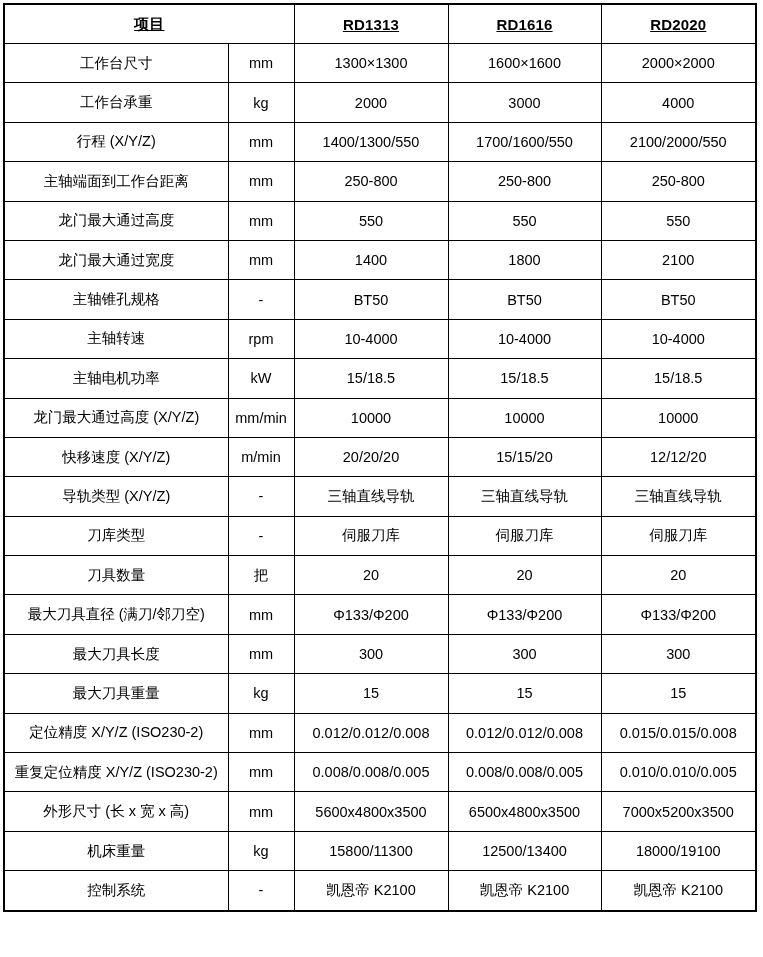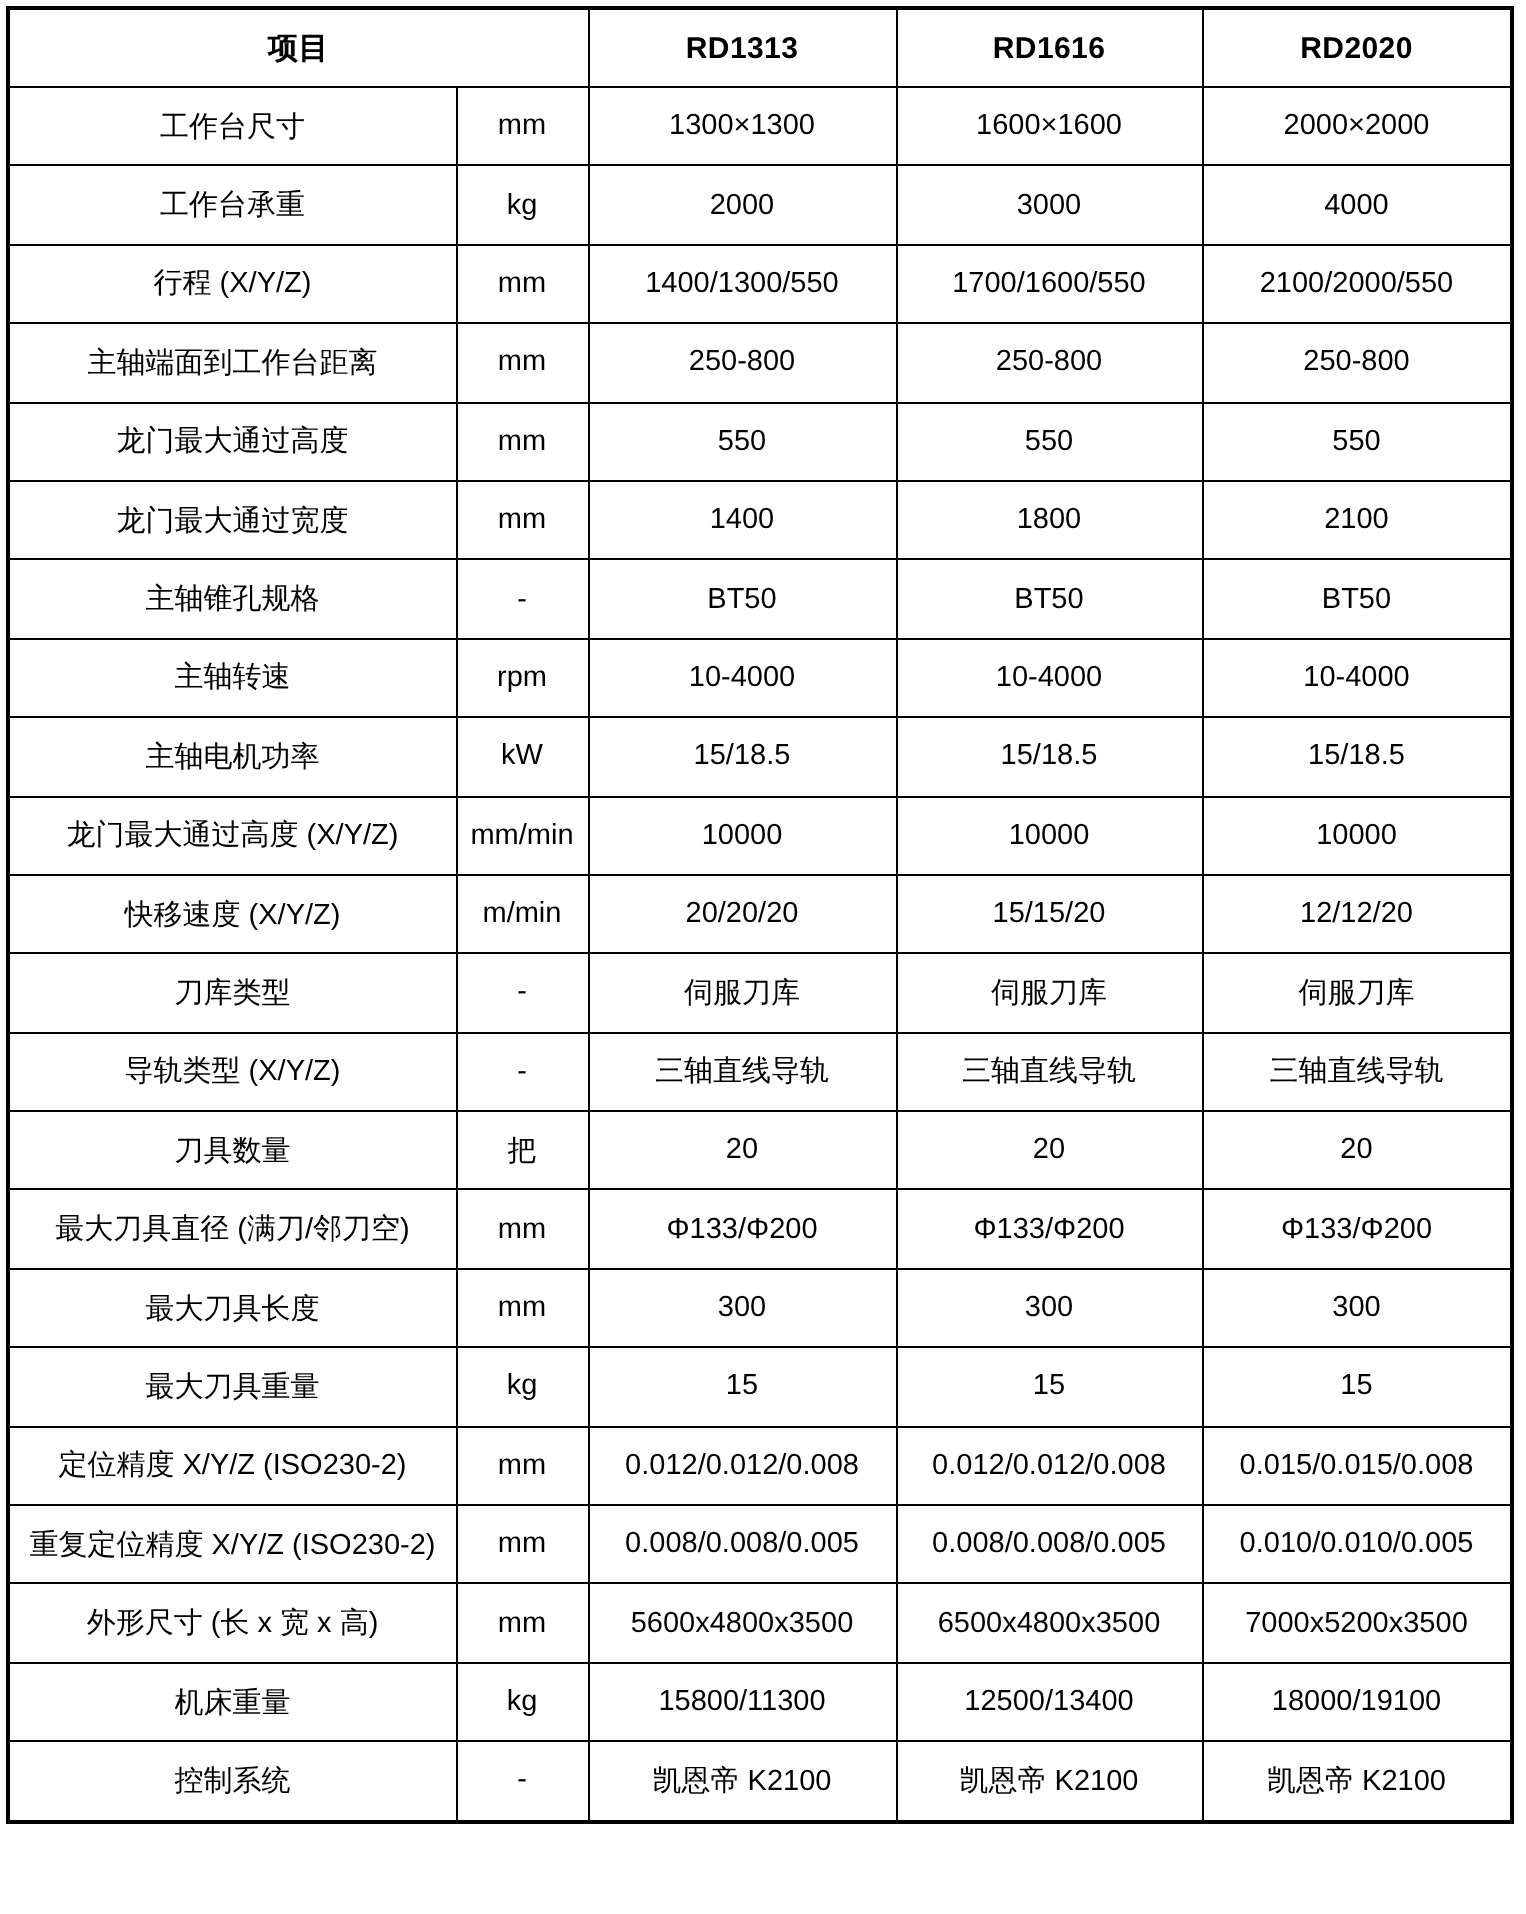--- a/index.html
+++ b/index.html
@@ -30,20 +30,21 @@
     vertical-align: middle;
     padding: 0 3px;
     overflow: hidden;
     white-space: nowrap;
   }
   .spec-table thead th {
     height: 38px;
     font-size: 15px;
     font-weight: bold;
     letter-spacing: 0.2px;
+    text-decoration: underline;
   }
   .spec-table tbody td {
     height: 38.4px;
     font-size: 14.5px;
     font-weight: normal;
   }
   .label-cell   { font-size: 14.5px; }
   .unit-cell    { font-size: 14px; }
   .value-cell   { font-size: 14.5px; }
 </style>
@@ -138,32 +139,32 @@
         <td class="value-cell">10000</td>
       </tr>
       <tr>
         <td class="label-cell">快移速度  (X/Y/Z)</td>
         <td class="unit-cell">m/min</td>
         <td class="value-cell">20/20/20</td>
         <td class="value-cell">15/15/20</td>
         <td class="value-cell">12/12/20</td>
       </tr>
       <tr>
+        <td class="label-cell">导轨类型  (X/Y/Z)</td>
+        <td class="unit-cell">-</td>
+        <td class="value-cell">三轴直线导轨</td>
+        <td class="value-cell">三轴直线导轨</td>
+        <td class="value-cell">三轴直线导轨</td>
+      </tr>
+      <tr>
         <td class="label-cell">刀库类型</td>
         <td class="unit-cell">-</td>
         <td class="value-cell">伺服刀库</td>
         <td class="value-cell">伺服刀库</td>
         <td class="value-cell">伺服刀库</td>
-      </tr>
-      <tr>
-        <td class="label-cell">导轨类型  (X/Y/Z)</td>
-        <td class="unit-cell">-</td>
-        <td class="value-cell">三轴直线导轨</td>
-        <td class="value-cell">三轴直线导轨</td>
-        <td class="value-cell">三轴直线导轨</td>
       </tr>
       <tr>
         <td class="label-cell">刀具数量</td>
         <td class="unit-cell">把</td>
         <td class="value-cell">20</td>
         <td class="value-cell">20</td>
         <td class="value-cell">20</td>
       </tr>
       <tr>
         <td class="label-cell">最大刀具直径 (满刀/邻刀空)</td>

